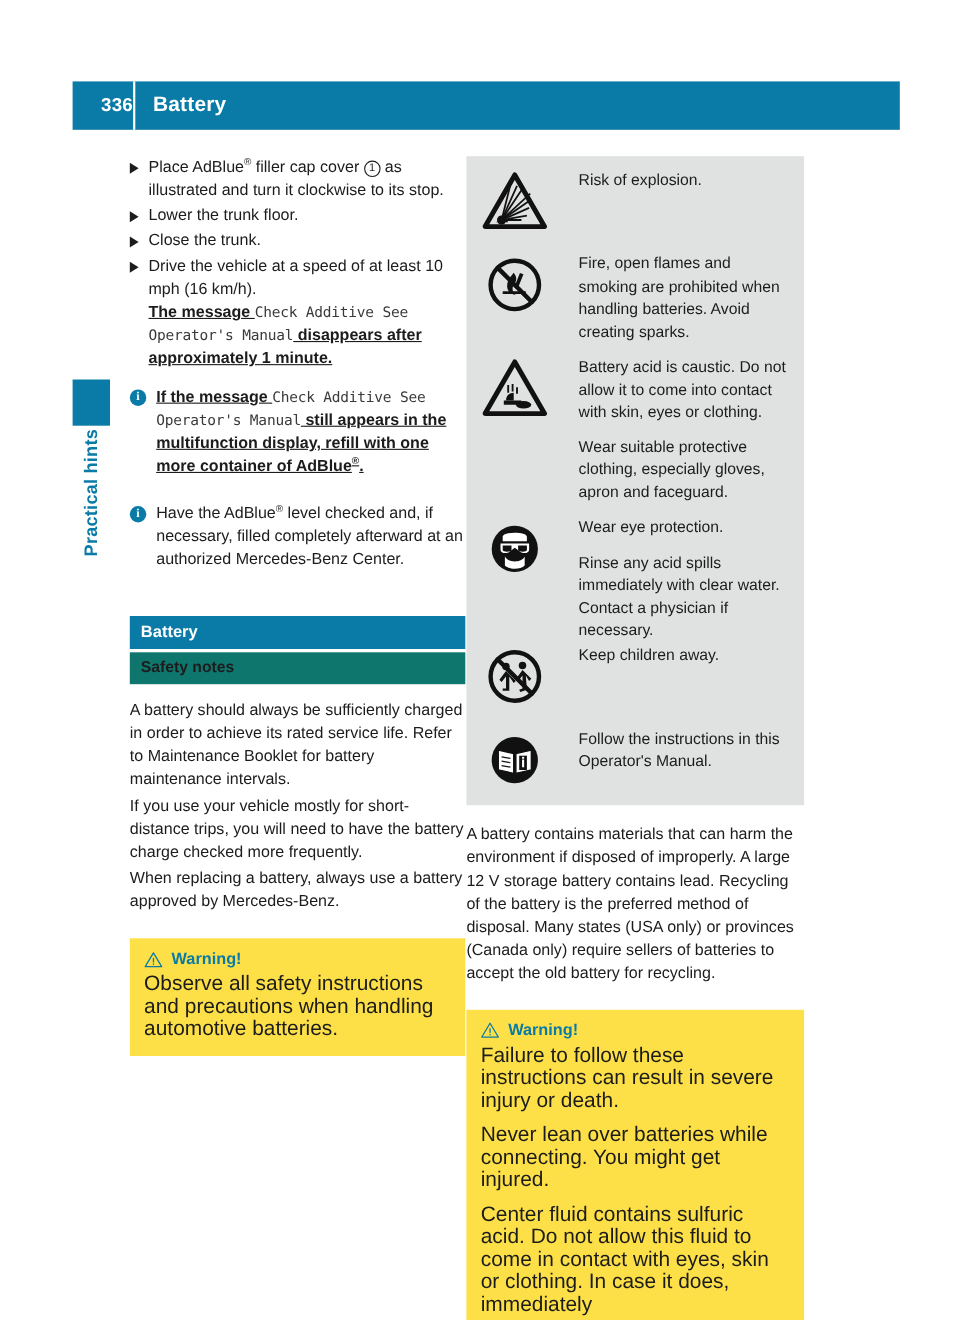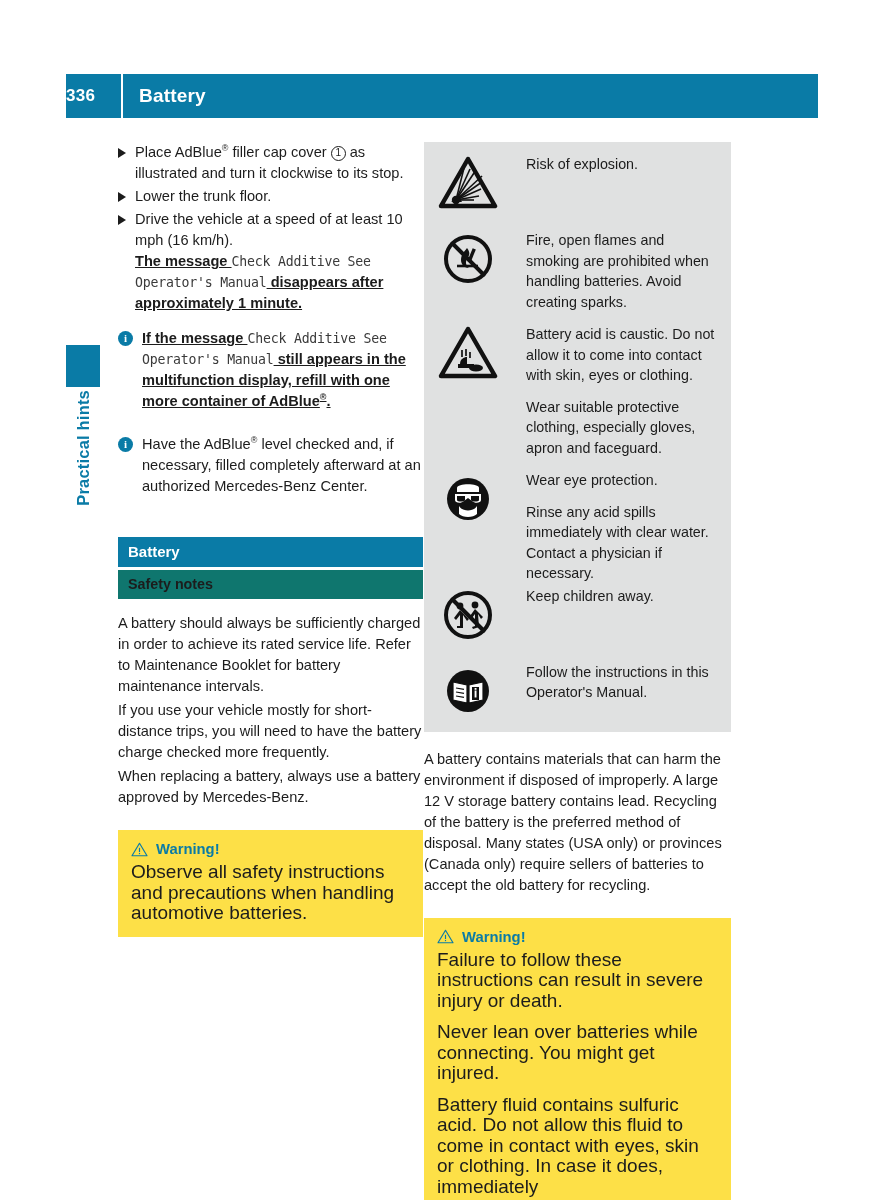--- a/index.html
+++ b/index.html
@@ -22,21 +22,21 @@
     left: 66px;
     top: 74px;
     width: 752px;
     height: 44px;
     background: #0a7ba6;
     display: flex;
     align-items: center;
   }
   .page-number {
     width: 55px;
-    text-align: left;
+    text-align: right;
     font-size: 17px;
     font-weight: bold;
     color: #ffffff;
     letter-spacing: 0.3px;
   }
   .header-divider {
     width: 2px;
     height: 44px;
     background: #ffffff;
   }
@@ -263,20 +263,24 @@
 <div class="col-left">
 
   <div>
     <div class="step">
       <span class="tri"></span>
       <span>Place AdBlue<sup class="reg">®</sup> filler cap cover <span class="circled">1</span> as illustrated and turn it clockwise to its stop.</span>
     </div>
     <div class="step">
       <span class="tri"></span>
       <span>Lower the trunk floor.</span>
+    </div>
+    <div class="step">
+      <span class="tri"></span>
+      <span>Close the trunk.</span>
     </div>
     <div class="step">
       <span class="tri"></span>
       <span><span>Drive the vehicle at a speed of at least 10 mph (16 km/h).</span><br><span class="bold">The message </span><span class="mono">Check Additive See Operator's Manual</span><span class="bold"> disappears after approximately 1 minute.</span></span>
     </div>
   </div>
 
   <div class="note">
     <span class="note-icon">i</span>
     <span><span class="bold">If the message </span><span class="mono">Check Additive See Operator's Manual</span><span class="bold"> still appears in the multifunction display, refill with one more container of AdBlue</span><sup class="reg bold">®</sup><span class="bold">.</span></span>
@@ -442,16 +446,16 @@
     <div class="warn-head">
       <svg class="warn-tri" viewBox="0 0 20 18">
         <path d="M10 1.5 L19 16.5 L1 16.5 Z" fill="none" stroke="#0a7ba6" stroke-width="1.4" stroke-linejoin="round"></path>
         <rect x="9.3" y="7" width="1.4" height="5" fill="#0a7ba6"></rect>
         <rect x="9.3" y="13.1" width="1.4" height="1.5" fill="#0a7ba6"></rect>
       </svg>
       <span class="warn-title">Warning!</span>
     </div>
     <div class="warn-p first">Failure to follow these instructions can result in severe injury or death.</div>
     <div class="warn-p">Never lean over batteries while connecting. You might get injured.</div>
-    <div class="warn-p">Battery fluid contains sulfuric acid. Do not allow this fluid to come in contact with eyes, skin or clothing. In case it does, immediately</div>
+    <div class="warn-p">Center fluid contains sulfuric acid. Do not allow this fluid to come in contact with eyes, skin or clothing. In case it does, immediately</div>
   </div>
 
 </div>
 
 </body></html>

